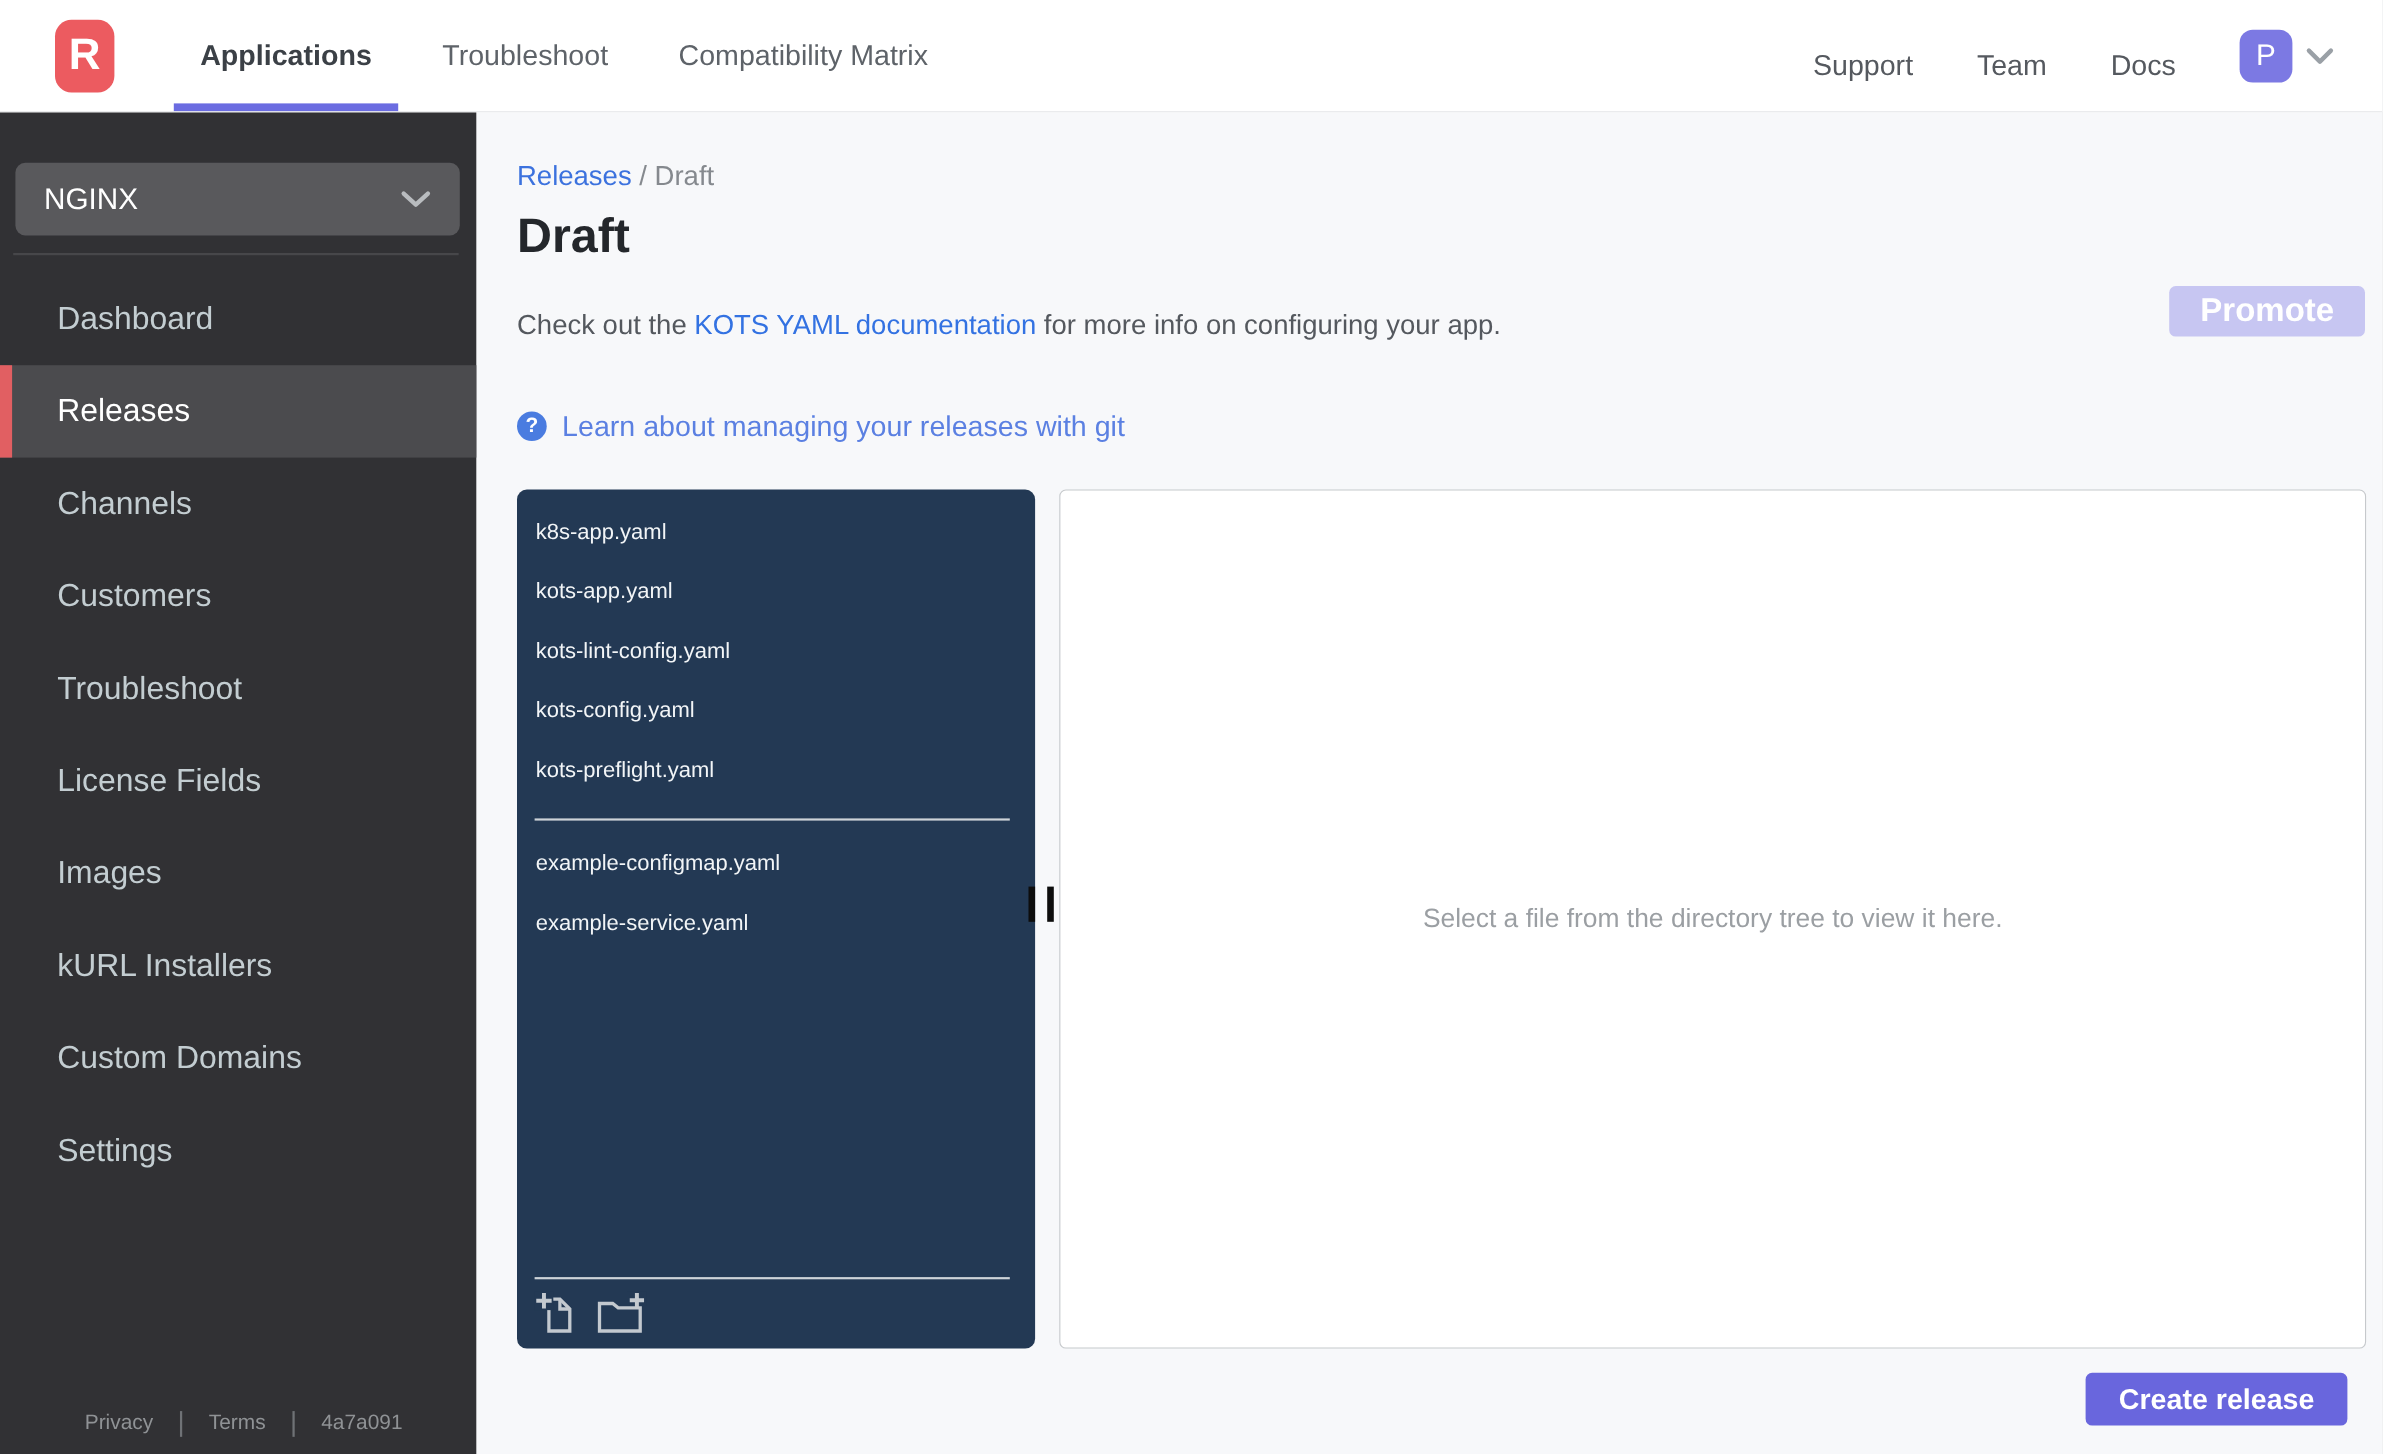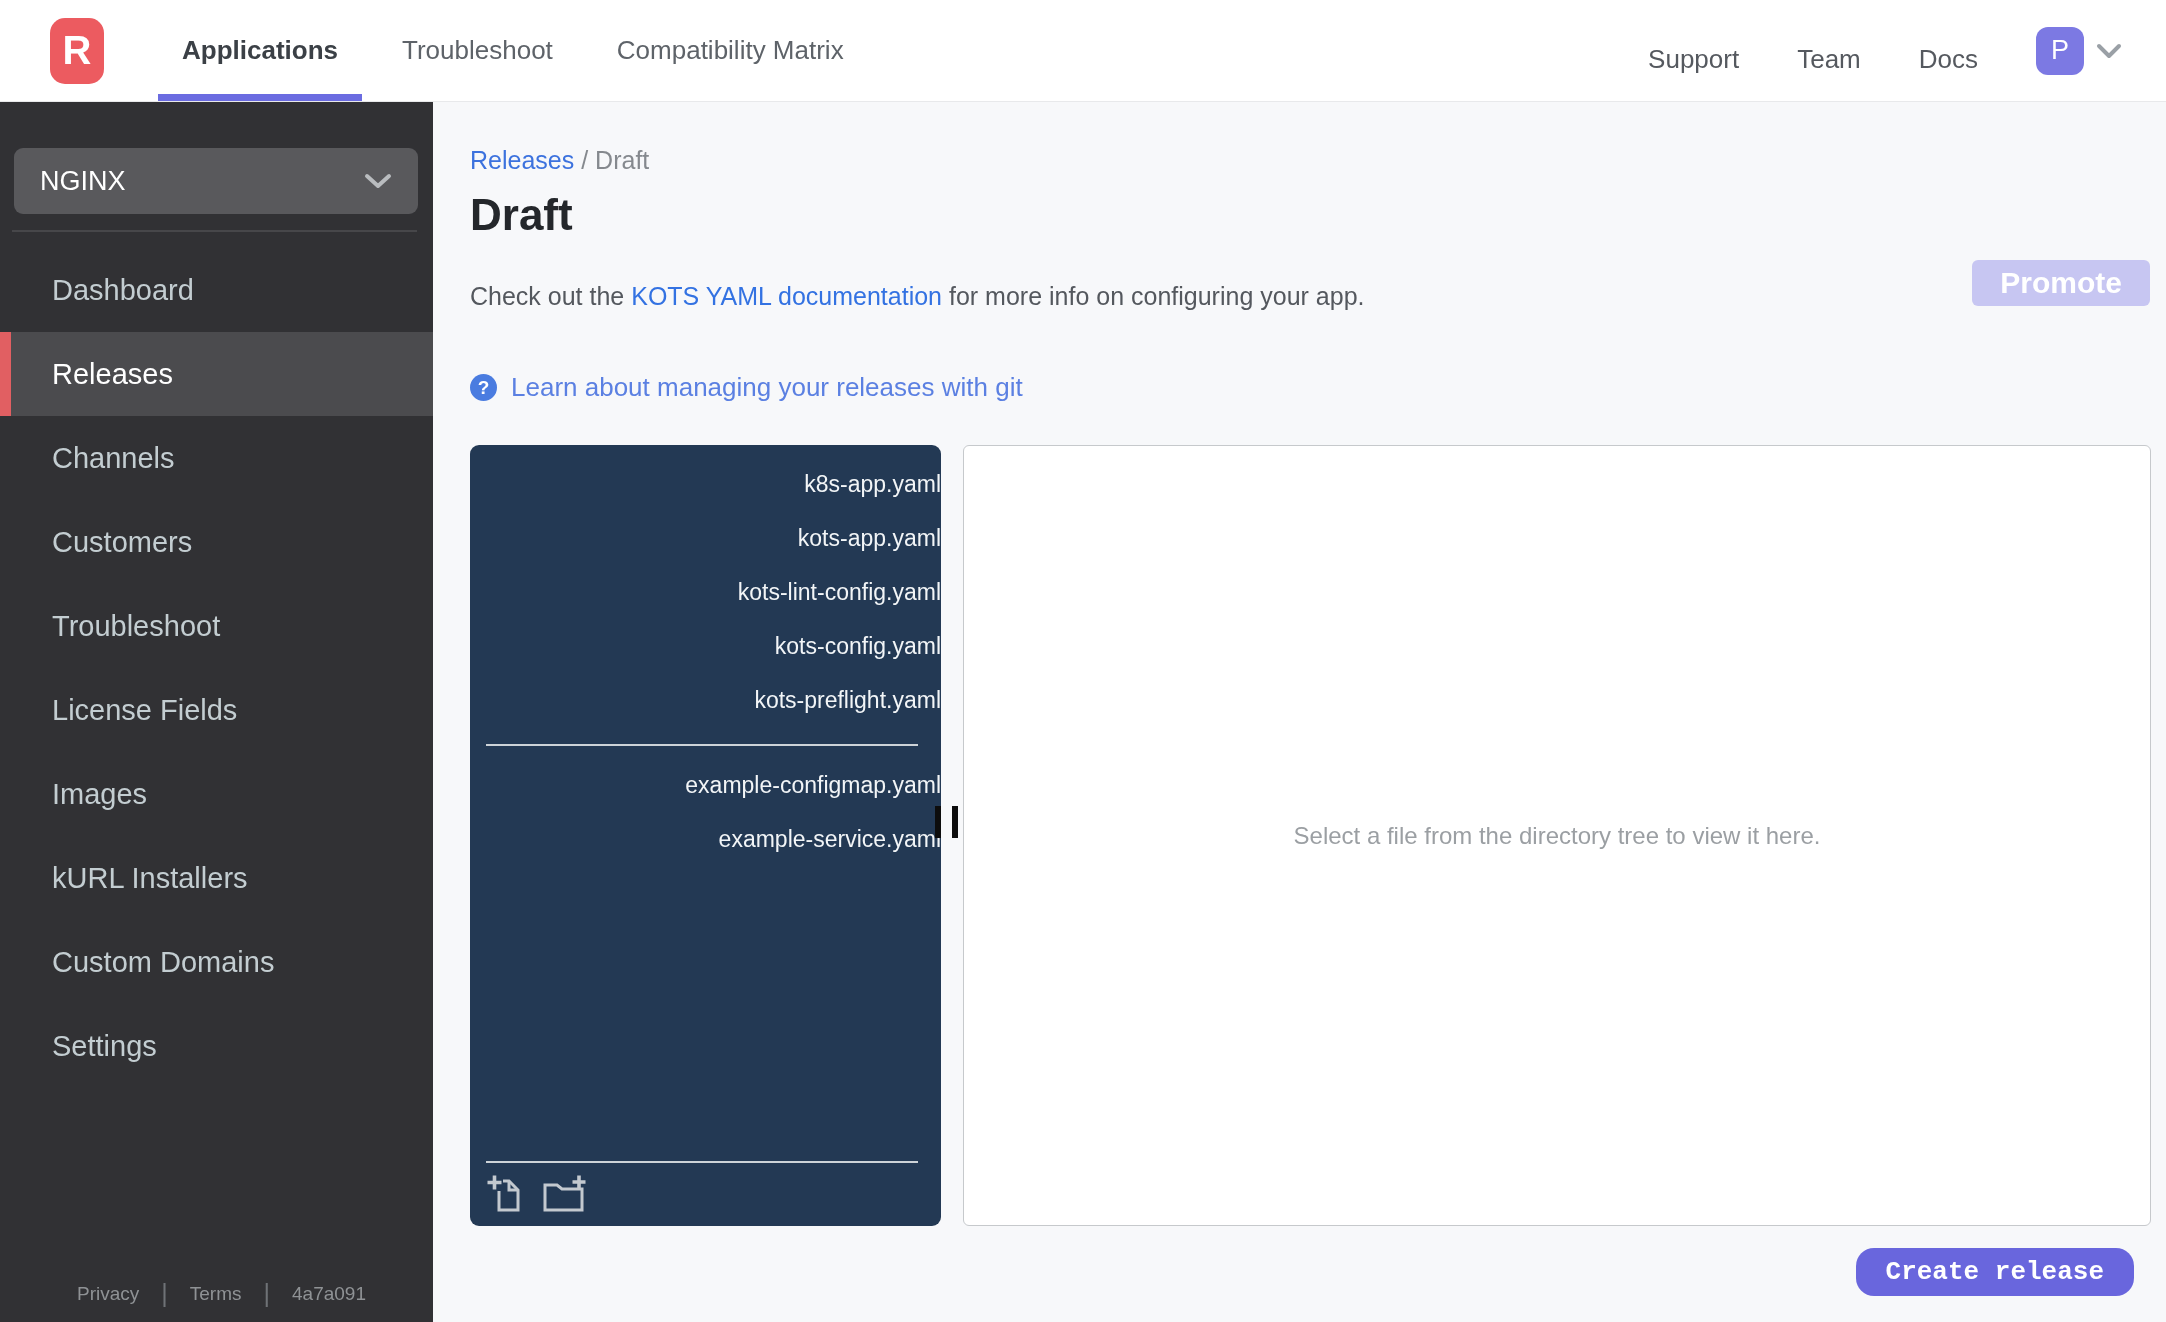--- a/index.html
+++ b/index.html
@@ -55,39 +55,39 @@
                  font-family:inherit; cursor:default; }
   .git-link { position:absolute; top:270px; left:37px; display:flex; align-items:center; gap:14px;
               font-size:26px; color:#5b80e2; cursor:pointer; text-decoration:none; }
   .help-circle { width:27px; height:27px; border-radius:50%; background:#4a7ce0; color:#fff;
                  font-size:19px; font-weight:bold; display:flex; align-items:center; justify-content:center; flex:none; }
 
   
   .file-tree { position:absolute; left:37px; top:343px; width:471px; height:781px; background:#233954;
                border-radius:9px; padding-top:12px; }
   .file-row { height:54px; display:flex; align-items:center; padding-left:17px; color:#f2f5f7;
-              font-size:23px; cursor:pointer;justify-content:flex-end; }
+              font-size:20px; cursor:pointer; }
   .tree-divider { border:none; border-top:2px solid #cdd3d8; margin:17px 23px 12px 16px; }
   .tree-footer { position:absolute; left:16px; right:23px; bottom:12px; border-top:2px solid #cdd3d8;
                  padding-top:11px; display:flex; align-items:flex-end; gap:14px; }
   .tree-icon { cursor:pointer; }
 
   
   .drag-handle { position:absolute; left:502px; top:704px; display:flex; gap:11px; cursor:col-resize; }
   .drag-handle .bar { width:6px; height:32px; background:#0d0d0d; }
 
   
   .editor-panel { position:absolute; left:530px; top:343px; width:1188px; height:781px; background:#ffffff;
                   border:1px solid #c6c9cc; border-radius:6px; display:flex; align-items:center;
                   justify-content:center;text-align:center; }
   .editor-panel p { font-size:24px; color:#9b9fa3; }
 
   .create-btn { position:absolute; right:32px; top:1146px; height:48px; padding:0 30px; background:#6966dd;
-                color:#ffffff; font-weight:bold; font-size:26px; border:none; border-radius:18px;
-                font-family:Liberation Mono, monospace; cursor:pointer; }
+                color:#ffffff; font-weight:bold; font-size:26px; border:none; border-radius:6px;
+                font-family:Liberation Sans, sans-serif; cursor:pointer; }
 </style>
 </head>
 <body>
 
 <div id="app">
 
   <header class="topnav">
     <div class="logo">
       <span>R</span>
     </div>

